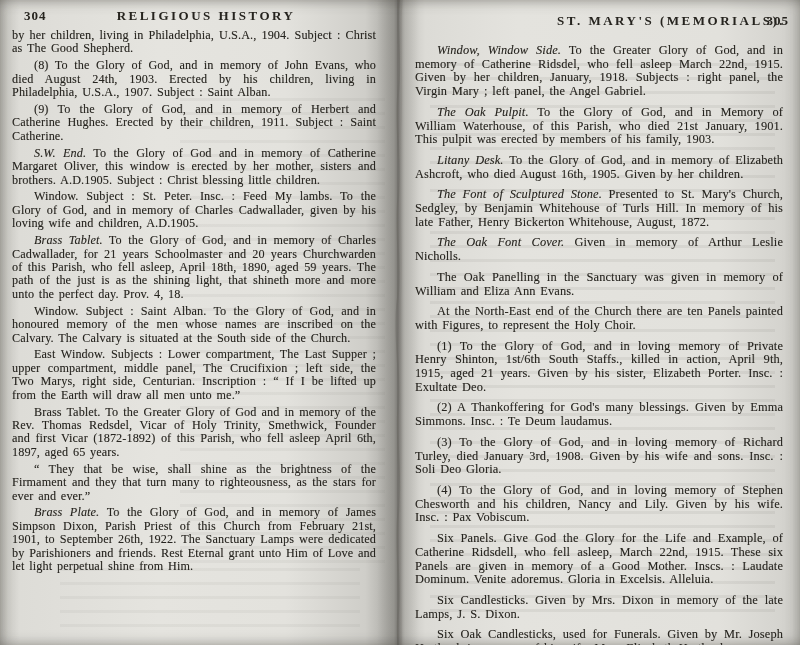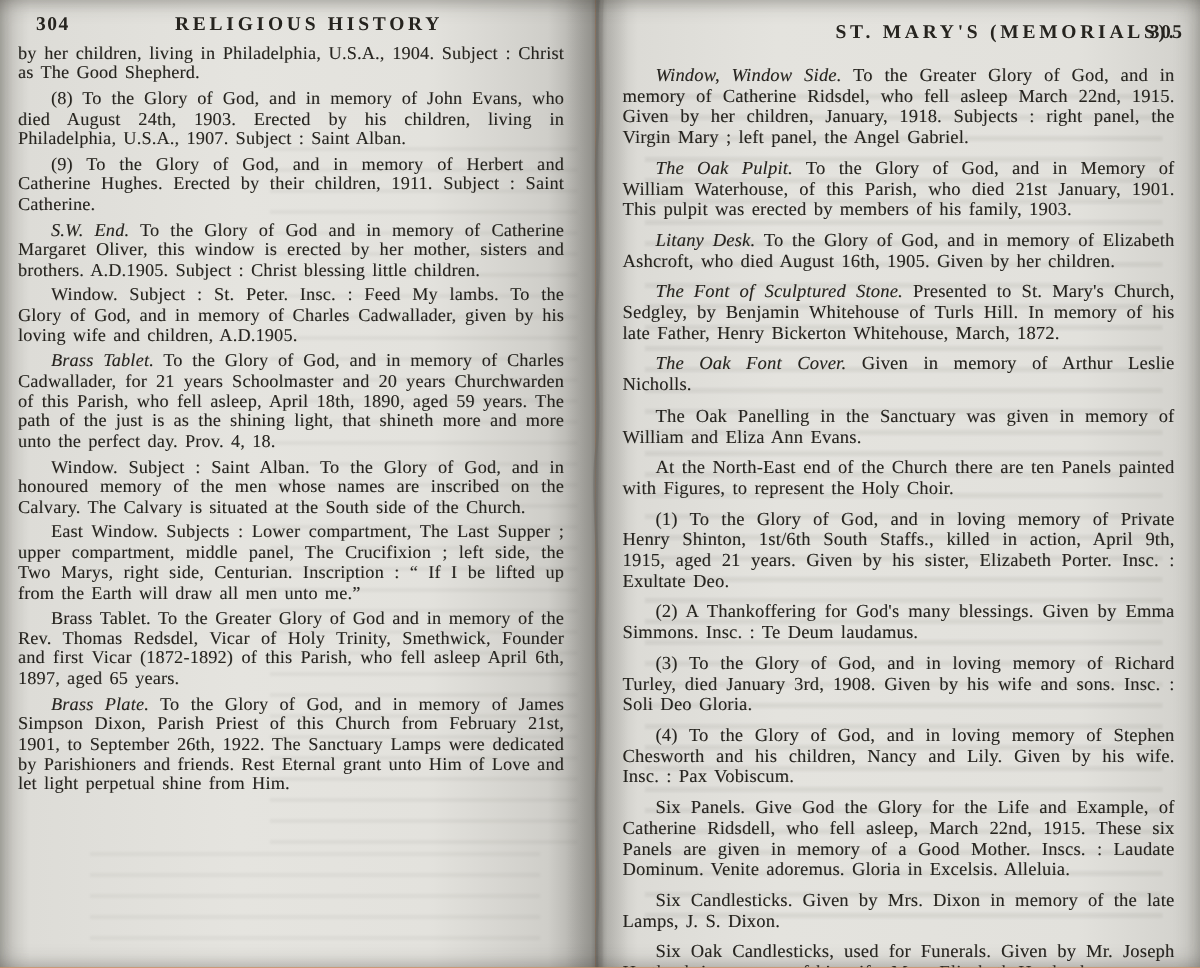--- a/index.html
+++ b/index.html
@@ -1,19 +1,19 @@
 <!DOCTYPE html>
 <html><head>
 <meta charset="utf-8">
 <style>
   html,body { margin:0; padding:0; background:#b9b8b3; }
   .scan {
     position:relative; width:800px; height:645px; overflow:hidden;
     font-family:"Liberation Serif","DejaVu Serif",serif;
-    color:#26241f; background:#f97316;
+    color:#26241f; background:#a3a3a3;
   }
   
   .page { position:absolute; top:0; height:645px; }
   .page-left {
     left:0; width:397px;
     background:linear-gradient(to right,#c9c8c3 0%,#dddcd7 5%,#e5e4df 40%,#e3e2dd 72%,#cfcec9 92%,#a7a6a1 99%);
   }
   .page-right {
     left:397px; width:403px;
     background:linear-gradient(to right,#96948f 0%,#c4c3be 2%,#dcdbd6 7%,#e4e3de 30%,#e2e1dc 80%,#d4d3ce 96%,#c9c8c3 100%);
@@ -90,28 +90,29 @@
   <div class="body-col body-left">
     <p class="noindent"><i></i> <span>by her children, living in Philadelphia, U.S.A., 1904.  Subject : Christ as The Good Shepherd.</span></p>
     <p><i></i> <span>(8) To the Glory of God, and in memory of John Evans, who died August 24th, 1903.  Erected by his children, living in Philadelphia, U.S.A., 1907.  Subject : Saint Alban.</span></p>
     <p><i></i> <span>(9) To the Glory of God, and in memory of Herbert and Catherine Hughes.  Erected by their children, 1911.  Subject : Saint Catherine.</span></p>
     <p><i>S.W. End.</i> <span>To the Glory of God and in memory of Catherine Margaret Oliver, this window is erected by her mother, sisters and brothers.  A.D.1905.  Subject : Christ blessing little children.</span></p>
     <p><i></i> <span>Window.  Subject : St. Peter.  Insc. : Feed My lambs. To the Glory of God, and in memory of Charles Cadwallader, given by his loving wife and children, A.D.1905.</span></p>
     <p><i>Brass Tablet.</i> <span>To the Glory of God, and in memory of Charles Cadwallader, for 21 years Schoolmaster and 20 years Churchwarden of this Parish, who fell asleep, April 18th, 1890, aged 59 years.  The path of the just is as the shining light, that shineth more and more unto the perfect day.  Prov. 4, 18.</span></p>
     <p><i></i> <span>Window.  Subject : Saint Alban.  To the Glory of God, and in honoured memory of the men whose names are inscribed on the Calvary.  The Calvary is situated at the South side of the Church.</span></p>
     <p><i></i> <span>East Window.  Subjects : Lower compartment, The Last Supper ; upper compartment, middle panel, The Crucifixion ; left side, the Two Marys, right side, Centurian.  Inscription : “ If I be lifted up from the Earth will draw all men unto me.”</span></p>
     <p><i></i> <span>Brass Tablet.  To the Greater Glory of God and in memory of the Rev. Thomas Redsdel, Vicar of Holy Trinity, Smethwick, Founder and first Vicar (1872-1892) of this Parish, who fell asleep April 6th, 1897, aged 65 years.</span></p>
+    <p><i></i> <span>“ They that be wise, shall shine as the brightness of the Firmament and they that turn many to righteousness, as the stars for ever and ever.”</span></p>
     <p><i>Brass Plate.</i> <span>To the Glory of God, and in memory of James Simpson Dixon, Parish Priest of this Church from February 21st, 1901, to September 26th, 1922.  The Sanctuary Lamps were dedicated by Parishioners and friends.  Rest Eternal grant unto Him of Love and let light perpetual shine from Him.</span></p>
   </div>
 
   <div class="body-col body-right">
     <p><i>Window, Window Side.</i> <span>To the Greater Glory of God, and in memory of Catherine Ridsdel, who fell asleep March 22nd, 1915. Given by her children, January, 1918.  Subjects : right panel, the Virgin Mary ; left panel, the Angel Gabriel.</span></p>
     <p><i>The Oak Pulpit.</i> <span>To the Glory of God, and in Memory of William Waterhouse, of this Parish, who died 21st January, 1901. This pulpit was erected by members of his family, 1903.</span></p>
     <p><i>Litany Desk.</i> <span>To the Glory of God, and in memory of Elizabeth Ashcroft, who died August 16th, 1905.  Given by her children.</span></p>
-    <p><i>The Font of Sculptured Stone.</i> <span>Presented to St. Mary's Church, Sedgley, by Benjamin Whitehouse of Turls Hill.  In memory of his late Father, Henry Bickerton Whitehouse, March, 1872.</span></p>
+    <p><i>The Font of Sculptured Stone.</i> <span>Presented to St. Mary's Church, Sedgley, by Benjamin Whitehouse of Turls Hill.  In memory of his late Father, Henry Bickerton Whitehouse, August, 1872.</span></p>
     <p><i>The Oak Font Cover.</i> <span>Given in memory of Arthur Leslie Nicholls.</span></p>
     <p><i></i> <span>The Oak Panelling in the Sanctuary was given in memory of William and Eliza Ann Evans.</span></p>
     <p><i></i> <span>At the North-East end of the Church there are ten Panels painted with Figures, to represent the Holy Choir.</span></p>
     <p><i></i> <span>(1) To the Glory of God, and in loving memory of Private Henry Shinton, 1st/6th South Staffs., killed in action, April 9th, 1915, aged 21 years.  Given by his sister, Elizabeth Porter. Insc. : Exultate Deo.</span></p>
     <p><i></i> <span>(2) A Thankoffering for God's many blessings.  Given by Emma Simmons.  Insc. : Te Deum laudamus.</span></p>
     <p><i></i> <span>(3) To the Glory of God, and in loving memory of Richard Turley, died January 3rd, 1908.  Given by his wife and sons. Insc. : Soli Deo Gloria.</span></p>
     <p><i></i> <span>(4) To the Glory of God, and in loving memory of Stephen Chesworth and his children, Nancy and Lily.  Given by his wife. Insc. : Pax Vobiscum.</span></p>
     <p><i></i> <span>Six Panels.  Give God the Glory for the Life and Example, of Catherine Ridsdell, who fell asleep, March 22nd, 1915.  These six Panels are given in memory of a Good Mother.  Inscs. : Laudate Dominum.  Venite adoremus.  Gloria in Excelsis.  Alleluia.</span></p>
     <p><i></i> <span>Six Candlesticks.  Given by Mrs. Dixon in memory of the late Lamps, J. S. Dixon.</span></p>
     <p><i></i> <span>Six Oak Candlesticks, used for Funerals.  Given by Mr. Joseph Hartland, in memory of his wife, Mary Elizabeth Hartland.</span></p>

